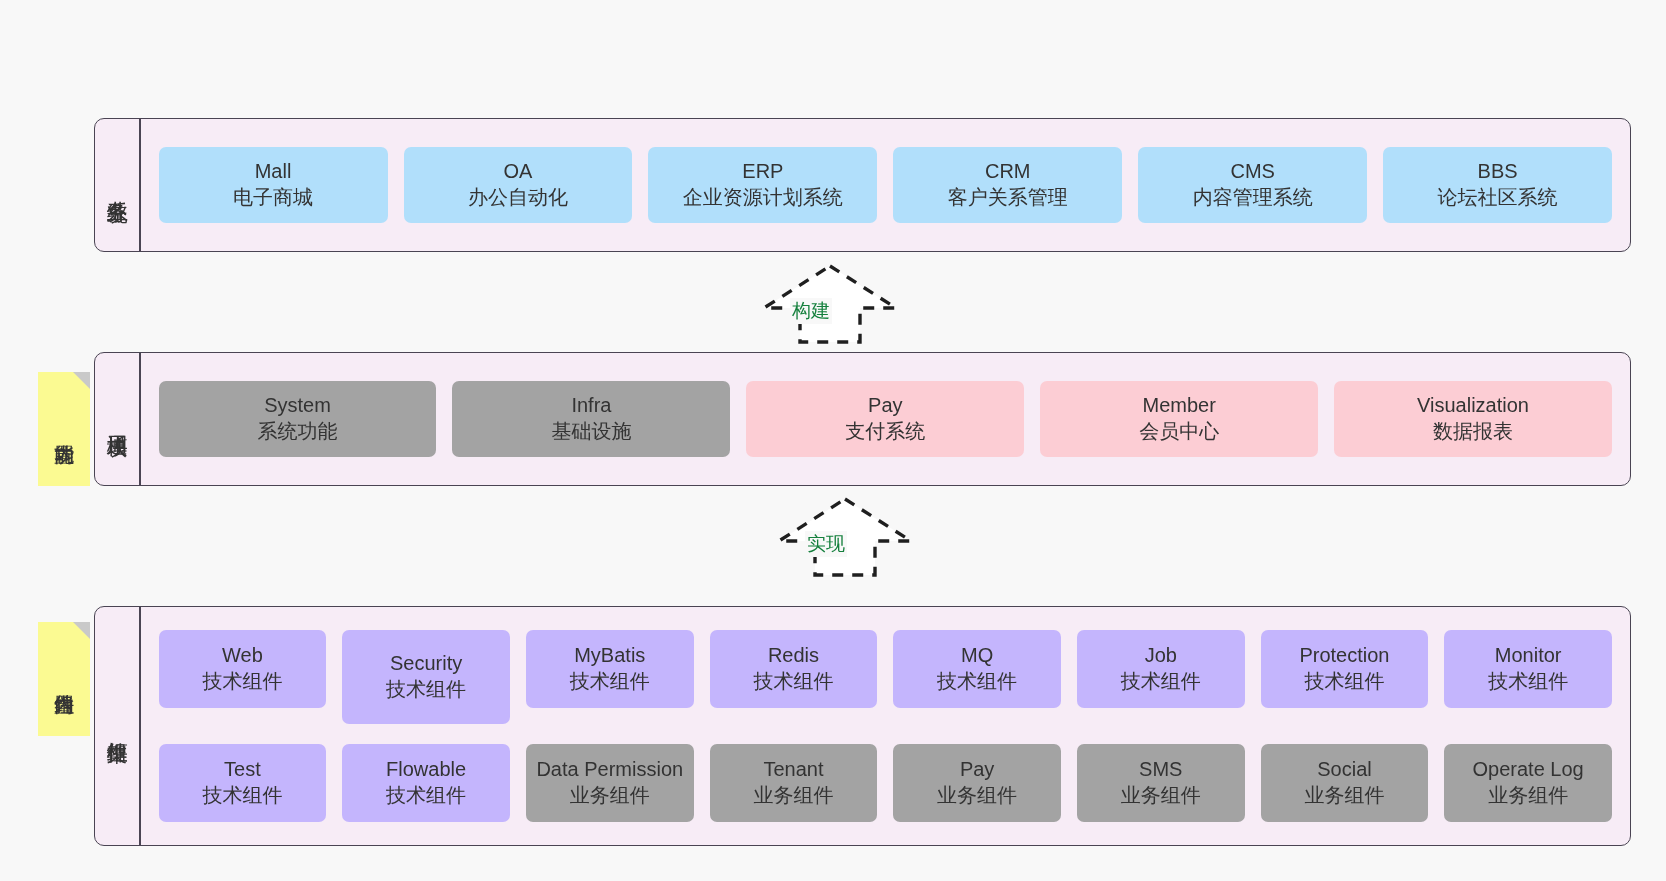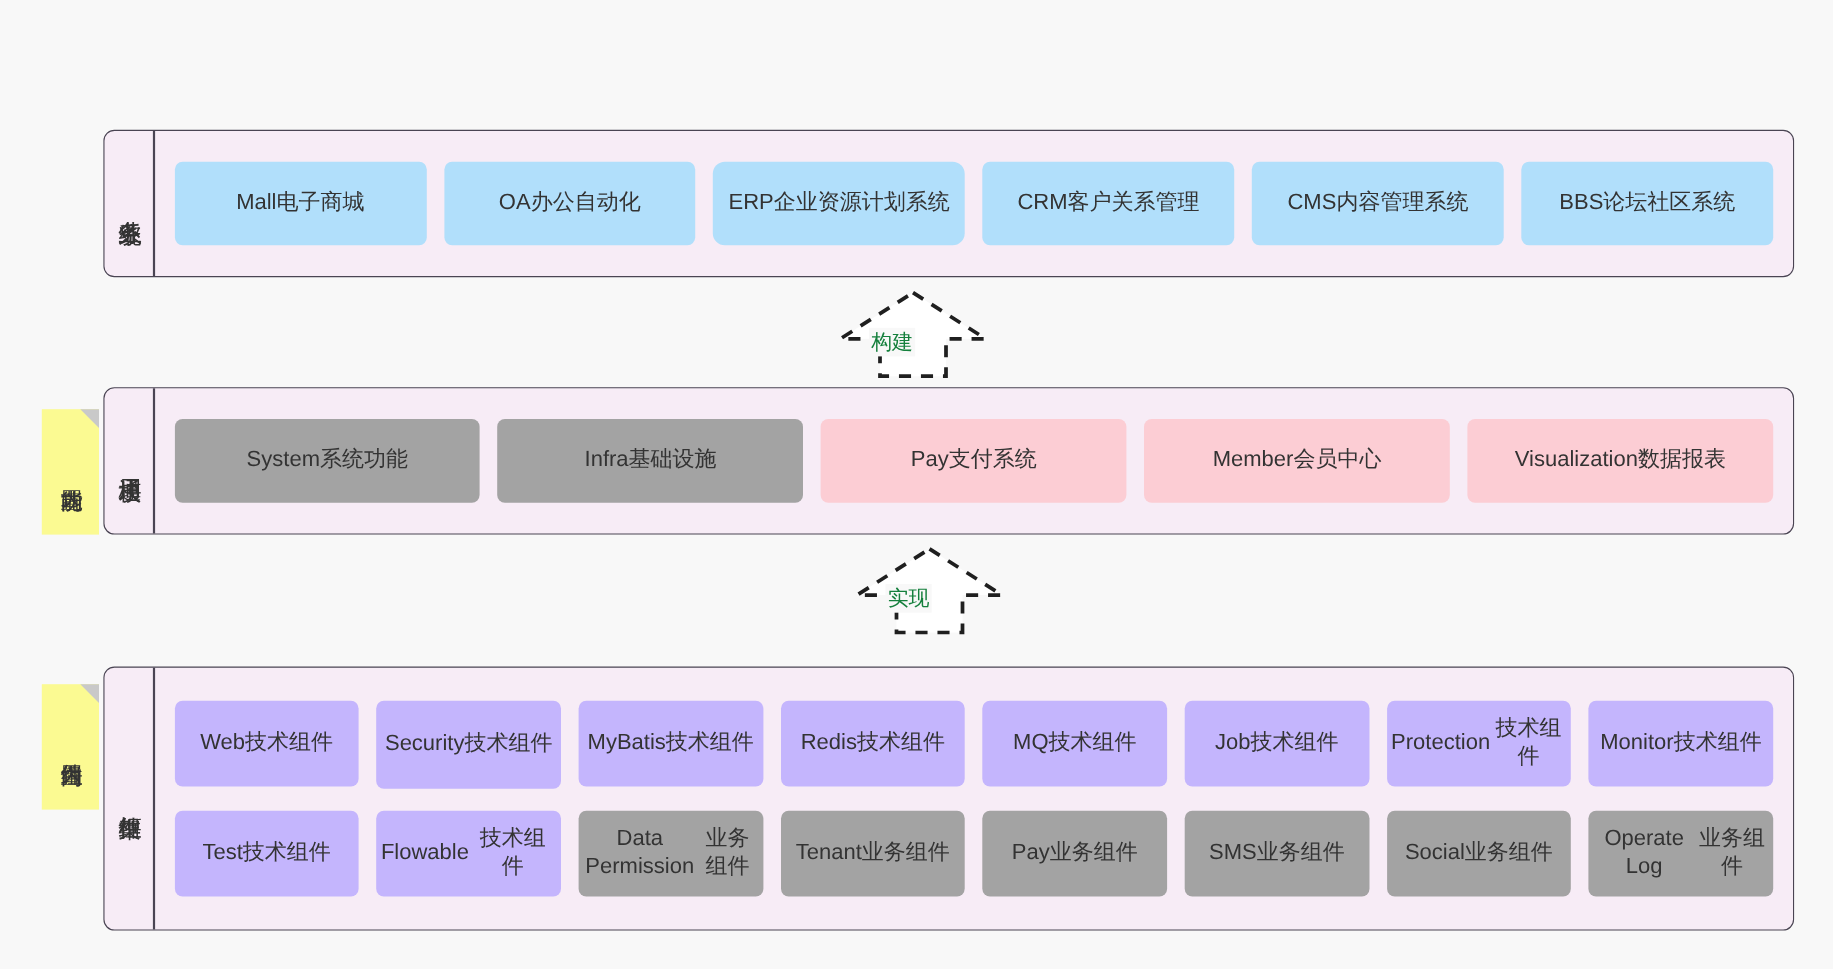--- a/index.html
+++ b/index.html
@@ -53,21 +53,21 @@
     padding: 0 18px;
   }
   .card-row {
     display: flex;
     gap: 16px;
   }
   .card {
     flex: 1 1 0;
     border-radius: 7px;
     display: flex;
-    flex-direction: row;
+    flex-direction: column;
     align-items: center;
     justify-content: center;
     text-align: center;
     font-size: 20px;
     line-height: 1.28;
     color: #333333;
     padding: 6px 4px;
     user-select: none;
   }
   .card .en  { font-size: 20px; }
@@ -128,21 +128,21 @@
     <div class="cards">
       <div class="card-row">
         <div class="card c-blue" style="height:76px;">
           <span class="en">Mall</span>
           <span class="cn">电子商城</span>
         </div>
         <div class="card c-blue" style="height:76px;">
           <span class="en">OA</span>
           <span class="cn">办公自动化</span>
         </div>
-        <div class="card c-blue" style="height:76px;border-radius:11px;">
+        <div class="card c-blue" style="height:76px;">
           <span class="en">ERP</span>
           <span class="cn">企业资源计划系统</span>
         </div>
         <div class="card c-blue" style="height:76px;">
           <span class="en">CRM</span>
           <span class="cn">客户关系管理</span>
         </div>
         <div class="card c-blue" style="height:76px;">
           <span class="en">CMS</span>
           <span class="cn">内容管理系统</span>
@@ -209,21 +209,21 @@
   <div class="layer" id="layer-framework" style="left:94px; top:606px; width:1537px; height:240px;">
     <div class="layer-title">框架组件</div>
     <div class="layer-divider"></div>
     <div class="cards">
 
       <div class="card-row">
         <div class="card c-green" style="height:78px;">
           <span class="en">Web</span>
           <span class="cn">技术组件</span>
         </div>
-        <div class="card c-green" style="height:80px;">
+        <div class="card c-green" style="height:94px;">
           <span class="en">Security</span>
           <span class="cn">技术组件</span>
         </div>
         <div class="card c-green" style="height:78px;">
           <span class="en">MyBatis</span>
           <span class="cn">技术组件</span>
         </div>
         <div class="card c-green" style="height:78px;">
           <span class="en">Redis</span>
           <span class="cn">技术组件</span>

